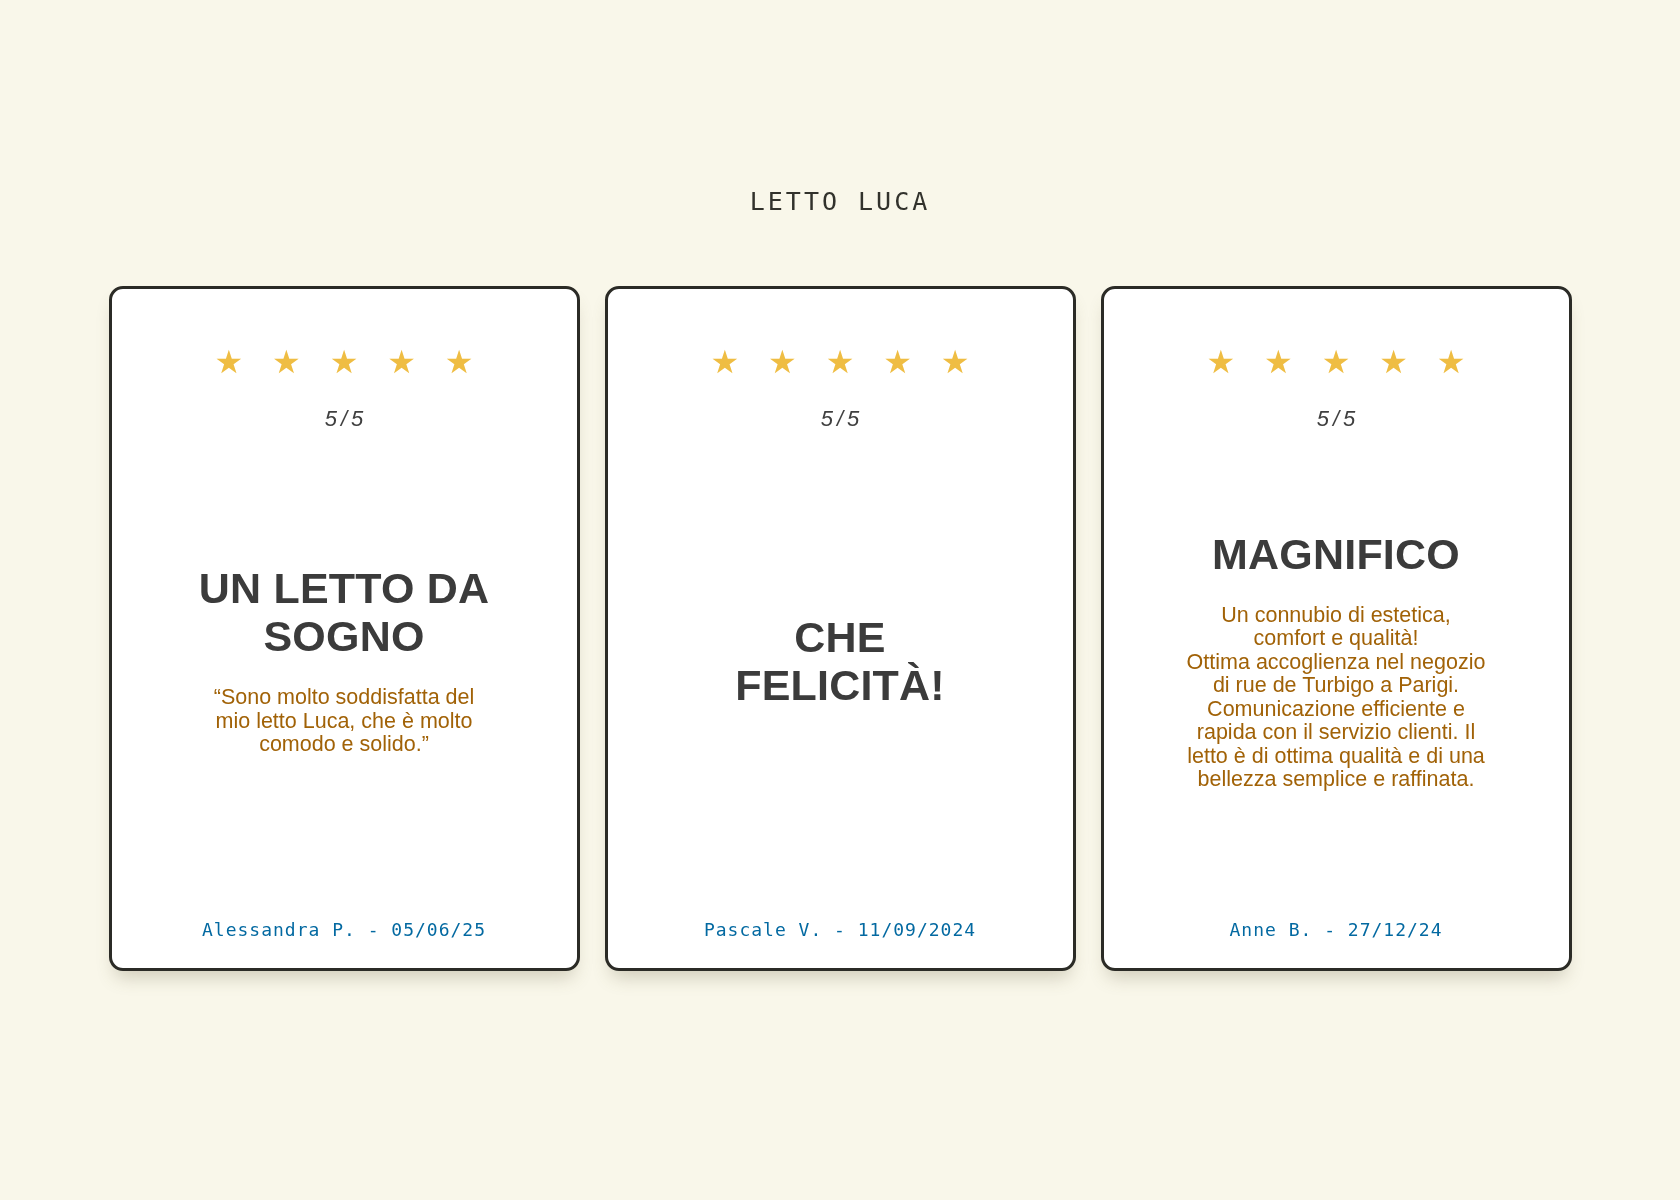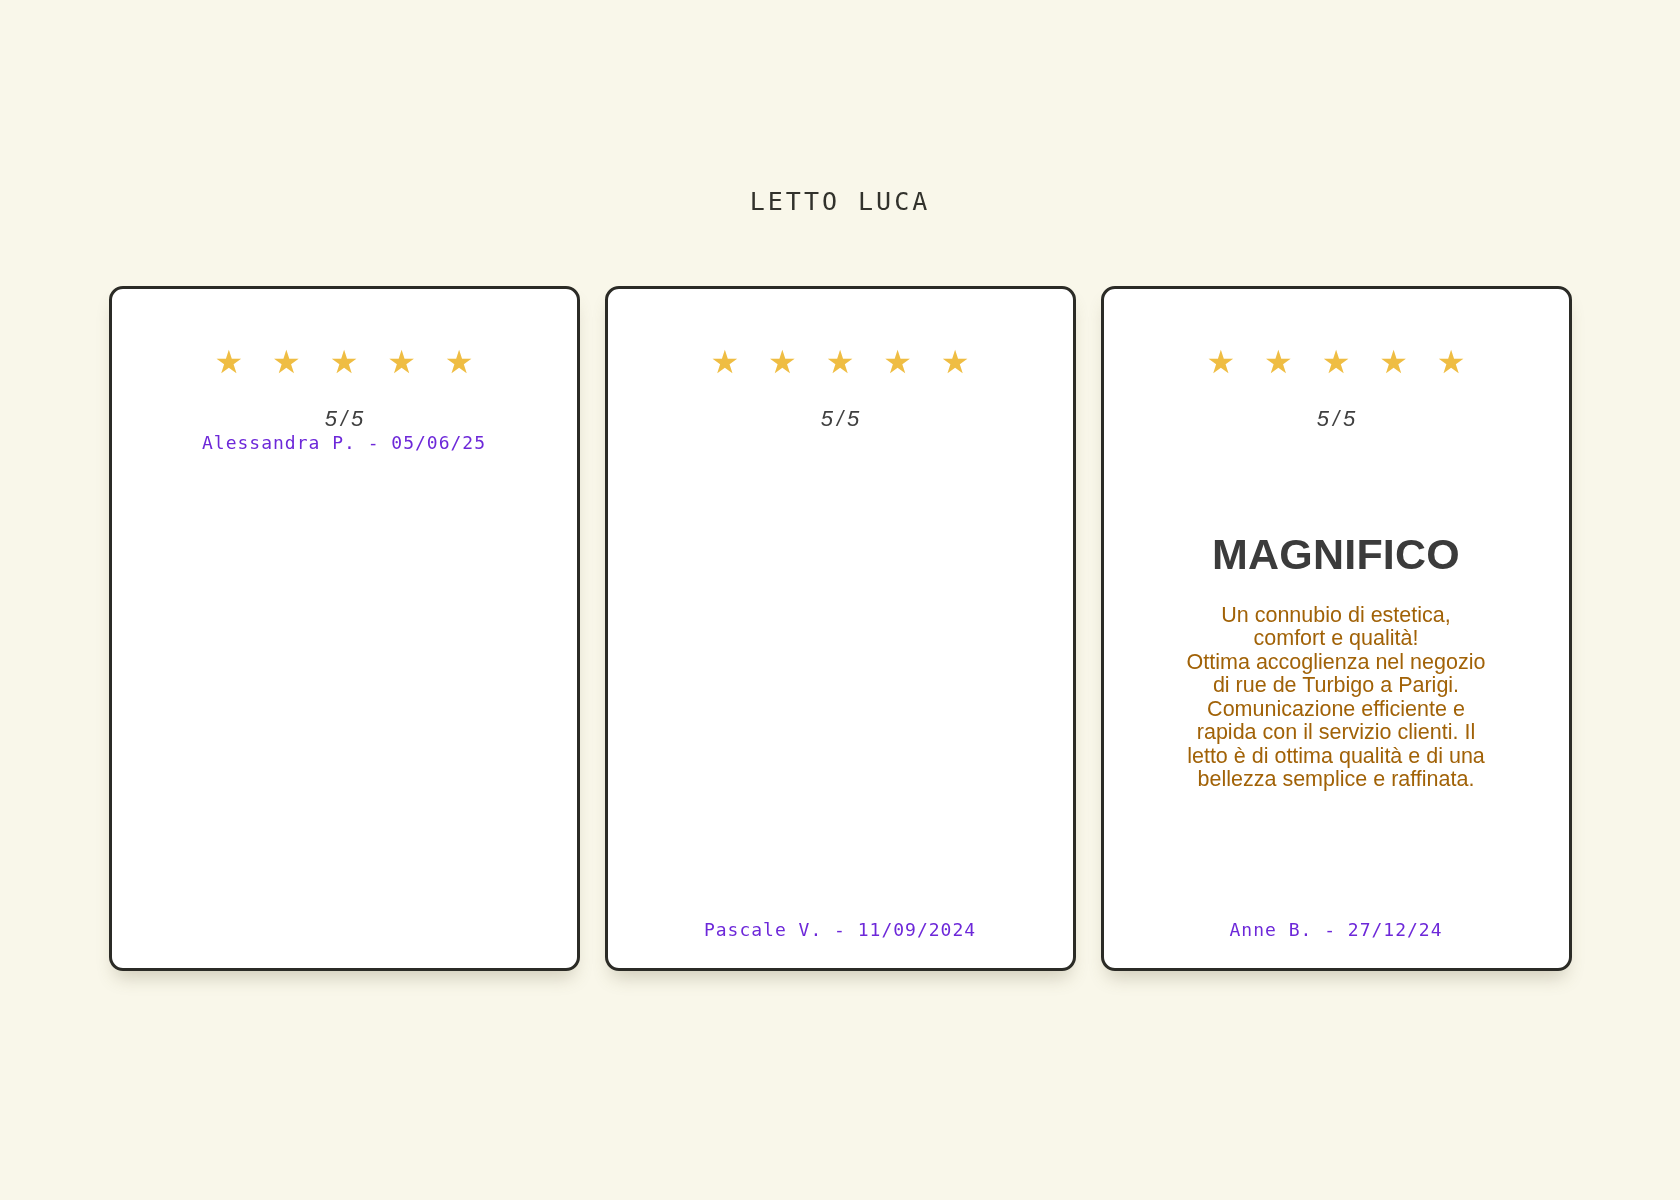--- a/index.html
+++ b/index.html
@@ -82,43 +82,51 @@
     line-height: 23.5px;
     color: #a16207;
     text-align: center;
     white-space: pre-line;
   }
   .card-footer {
     font-family: "DejaVu Sans Mono", monospace;
     font-size: 18px;
     line-height: 21px;
     letter-spacing: 1px;
-    color: #6d28d9;
+    color: #0369a1;
     white-space: nowrap;
   }
 </style>
 </head>
 <body>
 
 <div class="page">
 
   <h1 class="section-title">LETTO LUCA</h1>
 
   <div class="cards-row">
 
     <div class="review-card">
       <div class="stars">★ ★ ★ ★ ★</div>
       <div class="rating">5/5</div>
+      <div class="card-content">
+        <div class="card-title">UN LETTO DA SOGNO</div>
+        <div class="card-body">“Sono molto soddisfatta del
+mio letto Luca, che è molto
+comodo e solido.”</div>
+      </div>
       <div class="card-footer">Alessandra P. - 05/06/25</div>
     </div>
 
     <div class="review-card">
       <div class="stars">★ ★ ★ ★ ★</div>
       <div class="rating">5/5</div>
       <div class="card-content">
+        <div class="card-title">CHE
+FELICITÀ!</div>
       </div>
       <div class="card-footer">Pascale V. - 11/09/2024</div>
     </div>
 
     <div class="review-card">
       <div class="stars">★ ★ ★ ★ ★</div>
       <div class="rating">5/5</div>
       <div class="card-content">
         <div class="card-title">MAGNIFICO</div>
         <div class="card-body">Un connubio di estetica,

